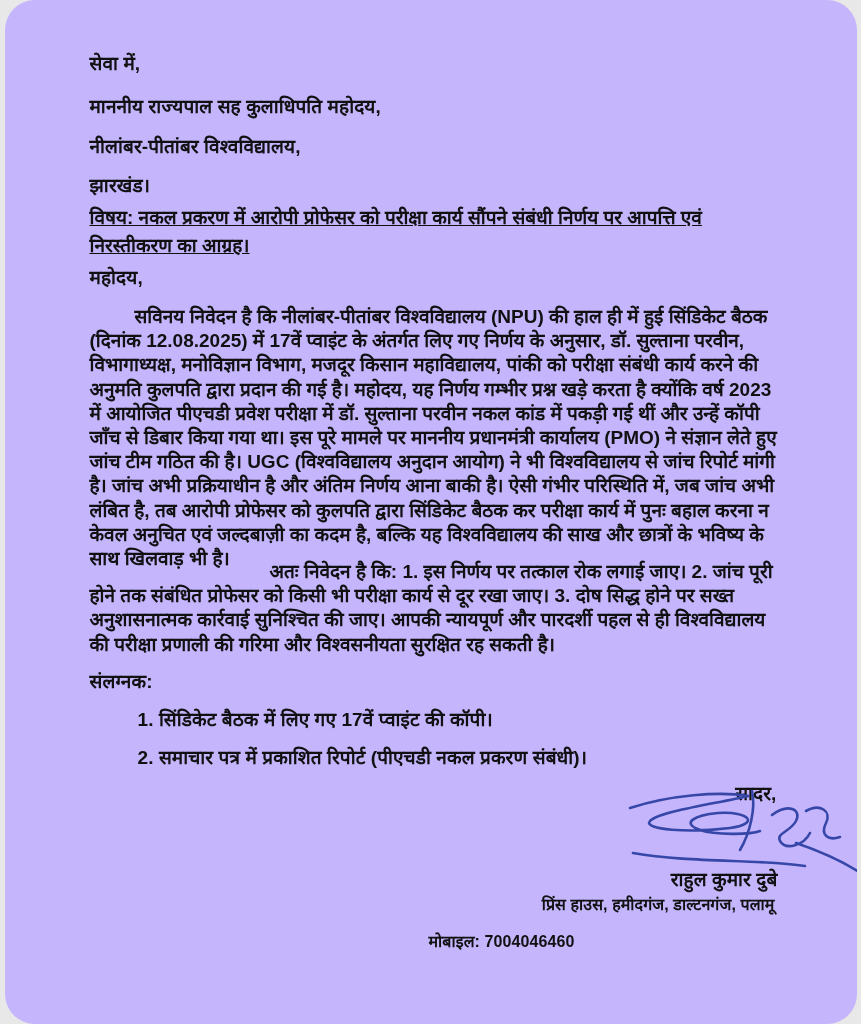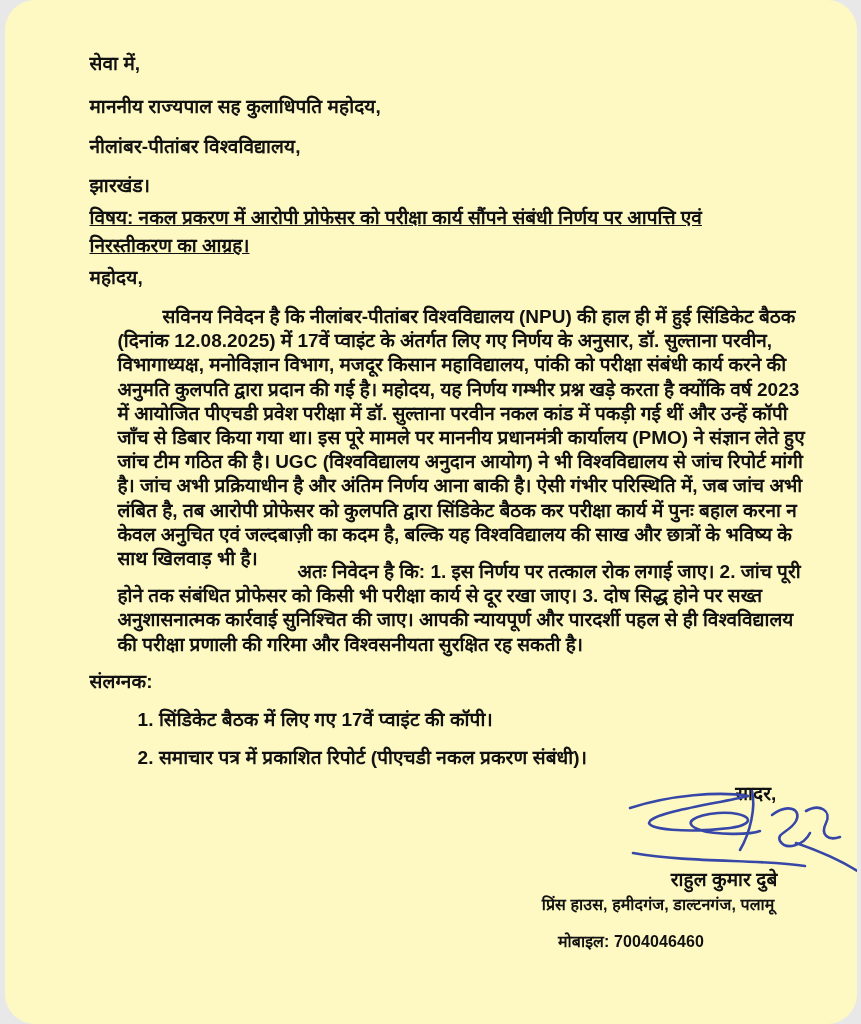--- a/index.html
+++ b/index.html
@@ -2,21 +2,21 @@
 <html lang="hi"><head>
 <meta charset="utf-8">
 <style>
   * { margin: 0; padding: 0; box-sizing: border-box; }
   html, body { background: #e8e8e8; }
   .page {
     position: relative;
     width: 852px;
     height: 1024px;
     margin: 0 auto;
-    background: #fef9c3;
+    background: #c4b5fd;
     overflow: hidden;
     font-family: "Liberation Sans", "DejaVu Sans", sans-serif;
     font-weight: 700;
     color: #111;
     border-radius: 30px;
     -webkit-font-smoothing: antialiased;
   }
   .abs { position: absolute; }
   .t {
     font-size: 19px;
@@ -25,31 +25,30 @@
   }
   .addr-line { font-size: 16px; }
   .subject {
     left: 85px; top: 204px; width: 692px;
     font-size: 19px; line-height: 28px; text-decoration: underline;
   }
   .para {
     left: 85px; width: 694px;
     font-size: 19px; line-height: 24.2px;
     text-align: left;
-    margin-left: 28px;
   }
   .para1 { top: 305px; text-indent: 45px; }
   .para2 { top: 560px; text-indent: 180px; }
   .recipient-line { left: 85px; }
   .enc-item { left: 85px; width: 700px; margin-left: 48px; }
   .closing-regards { left: 600px; top: 782px; width: 172px; text-align: right; }
   .signature-svg { left: 595px; top: 783px; }
   .signatory-name { left: 595px; top: 868px; width: 178px; text-align: right; }
   .closing-address { left: 440px; top: 893px; width: 330px; text-align: right; }
-  .closing-mobile { left: 464px; top: 930px; width: 325px; text-align: center; }
+  .closing-mobile { left: 424px; top: 930px; width: 325px; text-align: left; }
 </style>
 </head>
 <body>
 
 <div class="page">
 
   <div class="abs t recipient-line" style="top:52px">सेवा में,</div>
   <div class="abs t recipient-line" style="top:135px">नीलांबर-पीतांबर विश्वविद्यालय,</div>
   <div class="abs t recipient-line" style="top:95px">माननीय राज्यपाल सह कुलाधिपति महोदय,</div>
   <div class="abs t recipient-line" style="top:174px">झारखंड।</div>

